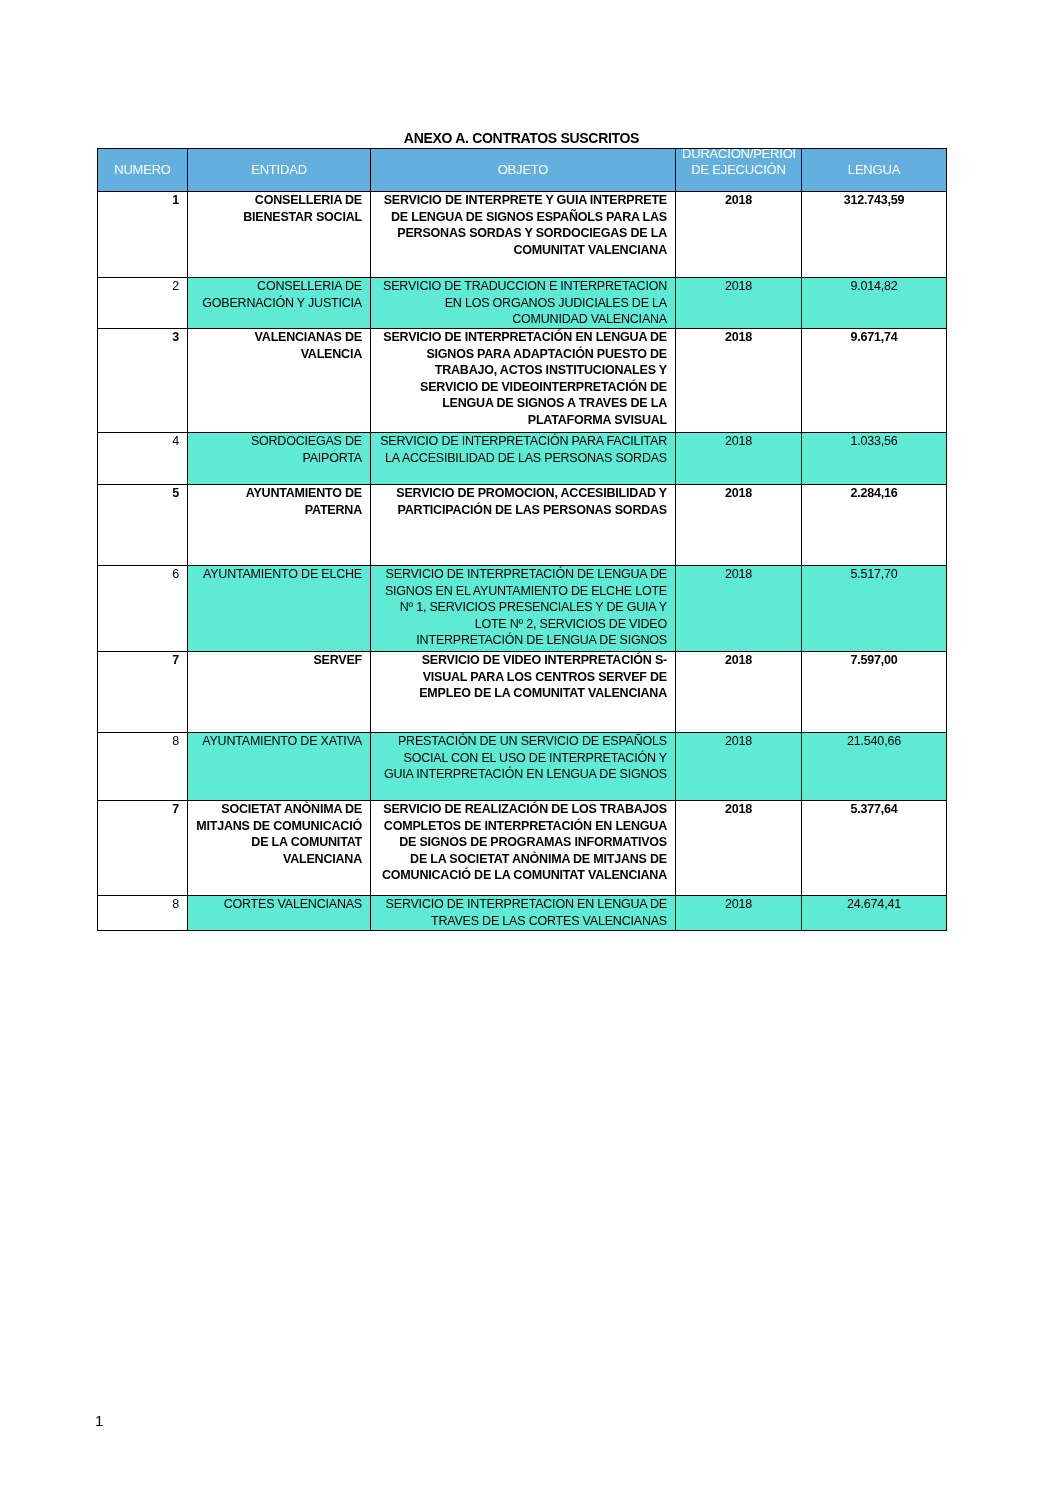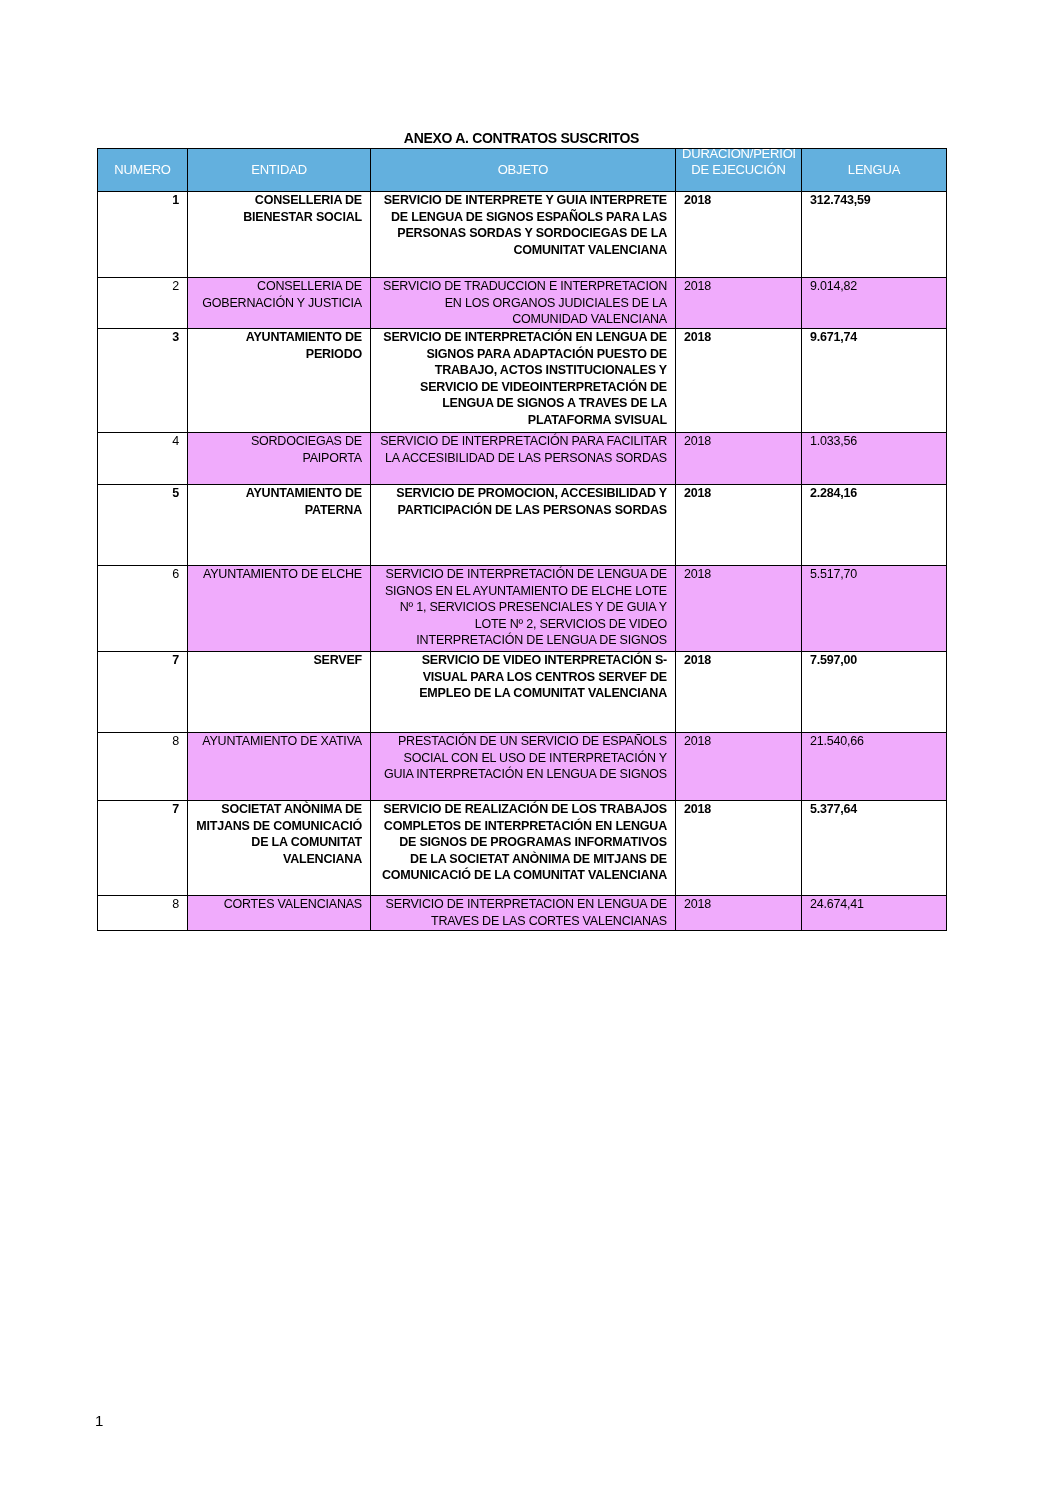--- a/index.html
+++ b/index.html
@@ -9,23 +9,23 @@
   table.contracts col.c1 { width: 90px; }
   table.contracts col.c2 { width: 183px; }
   table.contracts col.c3 { width: 305px; }
   table.contracts col.c4 { width: 126px; }
   table.contracts col.c5 { width: 145px; }
   th, td { border: 1.5px solid #000; padding: 0 8px; vertical-align: top; font-size: 12.5px; line-height: 16.6px; letter-spacing: -0.2px; }
   thead th { background: #63b0de; color: #ffffff; font-weight: normal; text-align: center; vertical-align: middle; height: 42px; font-size: 13px; line-height: 16px; overflow: hidden; }
   thead th.dur { padding: 0 6px; }
   td.num { text-align: right; background: #ffffff; }
   td.ent, td.obj { text-align: right; }
-  td.dur, td.imp { text-align: left; }
+  td.dur, td.imp { text-align: center; }
   tr.bold td { font-weight: bold; }
-  tr.shade td { background: #f0abfc; }
+  tr.shade td { background: #5eead4; }
   tr.shade td.num { background: #ffffff; }
   .clip { overflow: hidden; }
   .pagenum { position: absolute; left: 95px; top: 1412px; font-size: 15px; }
 </style>
 </head>
 <body>
 
 <div class="title">ANEXO A. CONTRATOS SUSCRITOS</div>
 
 <table class="contracts">
@@ -57,21 +57,21 @@
     </tr>
     <tr class="shade" style="height:51px">
       <td class="num">2</td>
       <td class="ent">CONSELLERIA DE GOBERNACIÓN Y JUSTICIA</td>
       <td class="obj">SERVICIO DE TRADUCCION E INTERPRETACION EN LOS ORGANOS JUDICIALES DE LA COMUNIDAD VALENCIANA</td>
       <td class="dur">2018</td>
       <td class="imp">9.014,82</td>
     </tr>
     <tr class="bold" style="height:104px">
       <td class="num">3</td>
-      <td class="ent">AYUNTAMIENTO DE PERIODO</td>
+      <td class="ent">VALENCIANAS DE VALENCIA</td>
       <td class="obj">SERVICIO DE INTERPRETACIÓN EN LENGUA DE SIGNOS PARA ADAPTACIÓN PUESTO DE TRABAJO, ACTOS INSTITUCIONALES Y SERVICIO DE VIDEOINTERPRETACIÓN DE LENGUA DE SIGNOS A TRAVES DE LA PLATAFORMA SVISUAL</td>
       <td class="dur">2018</td>
       <td class="imp">9.671,74</td>
     </tr>
     <tr class="shade" style="height:52px">
       <td class="num">4</td>
       <td class="ent">SORDOCIEGAS DE PAIPORTA</td>
       <td class="obj">SERVICIO DE INTERPRETACIÓN PARA FACILITAR LA ACCESIBILIDAD DE LAS PERSONAS SORDAS</td>
       <td class="dur">2018</td>
       <td class="imp">1.033,56</td>

